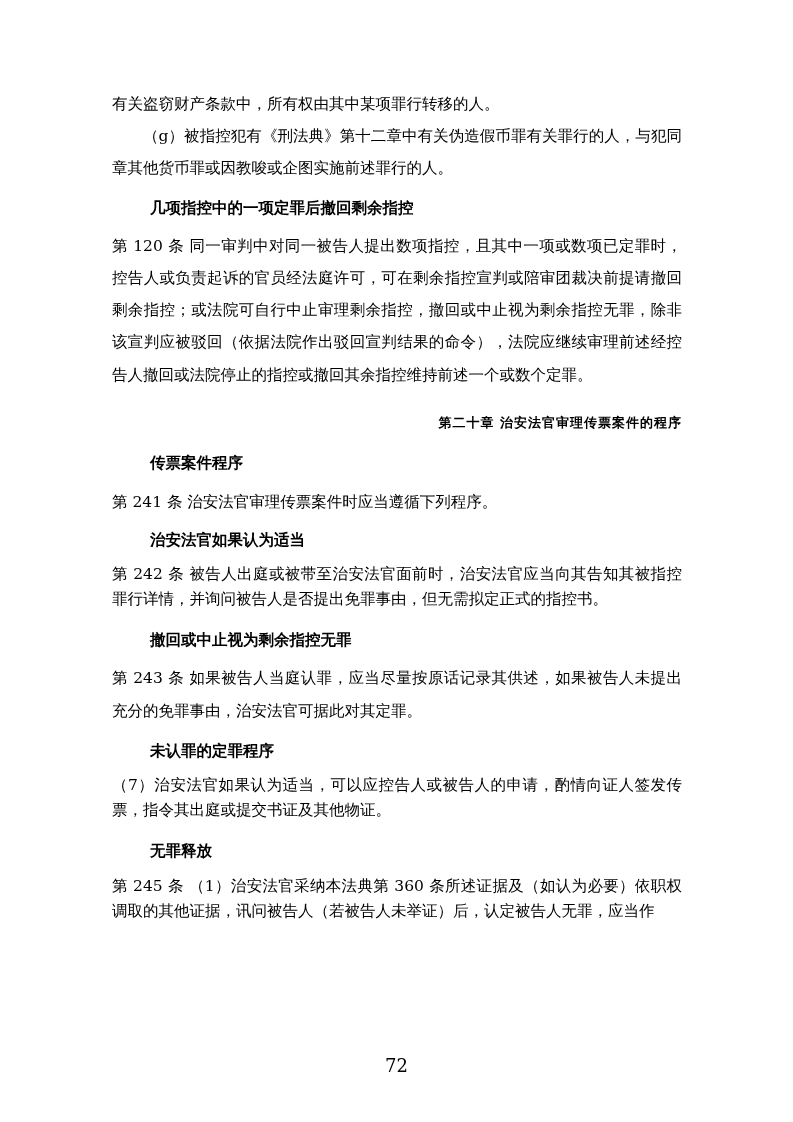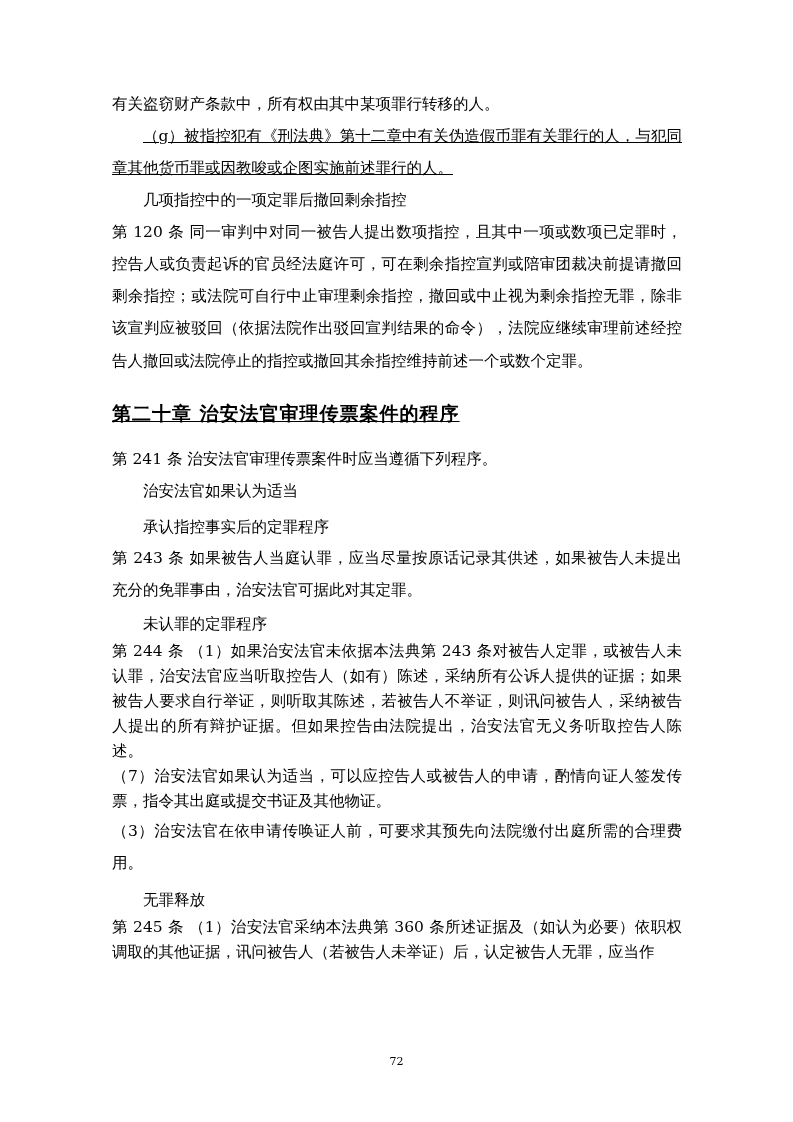--- a/index.html
+++ b/index.html
@@ -26,94 +26,92 @@
   }
   .para {
     font-size: 15.5px;
     line-height: 2.08;
     text-align: justify;
     text-justify: inter-ideograph;
     margin: 0 0 0 0;
   }
   .para.indent {
     text-indent: 31px;
-    text-decoration: underline;
   }
   .para.tight {
     line-height: 1.62;
   }
   .heading {
     font-size: 15.5px;
-    font-weight: normal;
+    font-weight: bold;
     line-height: 2.0;
-    margin: 0;
+    margin: 7px;
     text-indent: 31px;
   }
   .heading.compact {
     line-height: 1.95;
   }
   .chapter-title {
-    font-size: 19px;
+    font-size: 13px;
     font-weight: bold;
-    text-align: left;
+    text-align: right;
     line-height: 1.5;
     margin: 22px 0 16px 0;
     letter-spacing: 1px;
-    text-decoration: underline;
   }
   .spacer-sm { height: 6px; }
   .spacer-xs { height: 2px; }
   .page-number {
     position: absolute;
     left: 0;
     right: 0;
     top: 1055px;
     text-align: center;
-    font-size: 11px;
+    font-size: 18px;
     font-family: "DejaVu Serif", "Liberation Serif", serif;
   }
 </style>
 </head>
 <body>
 
 <div class="page">
   <div class="content">
 
     <p class="para">有关盗窃财产条款中，所有权由其中某项罪行转移的人。</p>
 
     <p class="para indent">（g）被指控犯有《刑法典》第十二章中有关伪造假币罪有关罪行的人，与犯同章其他货币罪或因教唆或企图实施前述罪行的人。</p>
 
 
     <p class="heading">几项指控中的一项定罪后撤回剩余指控</p>
 
     <p class="para">第 120 条  同一审判中对同一被告人提出数项指控，且其中一项或数项已定罪时，控告人或负责起诉的官员经法庭许可，可在剩余指控宣判或陪审团裁决前提请撤回剩余指控；或法院可自行中止审理剩余指控，撤回或中止视为剩余指控无罪，除非该宣判应被驳回（依据法院作出驳回宣判结果的命令），法院应继续审理前述经控告人撤回或法院停止的指控或撤回其余指控维持前述一个或数个定罪。</p>
 
     <h1 class="chapter-title">第二十章  治安法官审理传票案件的程序</h1>
 
+    <p class="heading compact">传票案件程序</p>
 
     <p class="para">第 241 条  治安法官审理传票案件时应当遵循下列程序。</p>
 
     <p class="heading compact">治安法官如果认为适当</p>
 
+    <p class="para tight">第 242 条  被告人出庭或被带至治安法官面前时，治安法官应当向其告知其被指控罪行详情，并询问被告人是否提出免罪事由，但无需拟定正式的指控书。</p>
 
     <div class="spacer-sm"></div>
 
-    <p class="heading compact">承认指控事实后的定罪程序</p>
+    <p class="heading compact">撤回或中止视为剩余指控无罪</p>
 
     <p class="para">第 243 条  如果被告人当庭认罪，应当尽量按原话记录其供述，如果被告人未提出充分的免罪事由，治安法官可据此对其定罪。</p>
 
     <div class="spacer-xs"></div>
 
     <p class="heading compact">未认罪的定罪程序</p>
 
-    <p class="para tight">第 244 条  （1）如果治安法官未依据本法典第 243 条对被告人定罪，或被告人未认罪，治安法官应当听取控告人（如有）陈述，采纳所有公诉人提供的证据；如果被告人要求自行举证，则听取其陈述，若被告人不举证，则讯问被告人，采纳被告人提出的所有辩护证据。但如果控告由法院提出，治安法官无义务听取控告人陈述。</p>
 
     <p class="para tight">（7）治安法官如果认为适当，可以应控告人或被告人的申请，酌情向证人签发传票，指令其出庭或提交书证及其他物证。</p>
 
-    <p class="para">（3）治安法官在依申请传唤证人前，可要求其预先向法院缴付出庭所需的合理费用。</p>
 
     <div class="spacer-sm"></div>
 
     <p class="heading compact">无罪释放</p>
 
     <p class="para tight">第 245 条  （1）治安法官采纳本法典第 360 条所述证据及（如认为必要）依职权调取的其他证据，讯问被告人（若被告人未举证）后，认定被告人无罪，应当作</p>
 
   </div>
 
   <div class="page-number">72</div>

